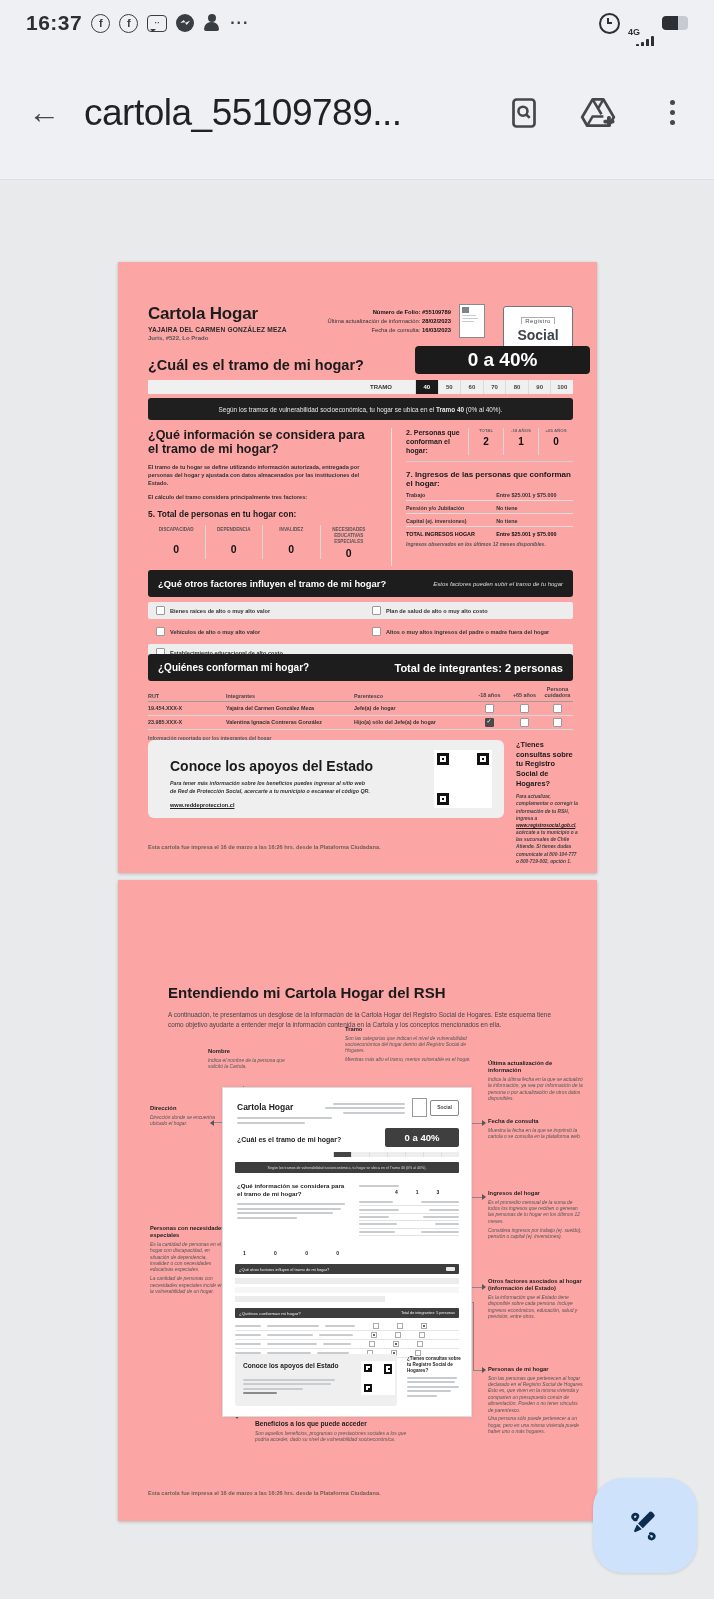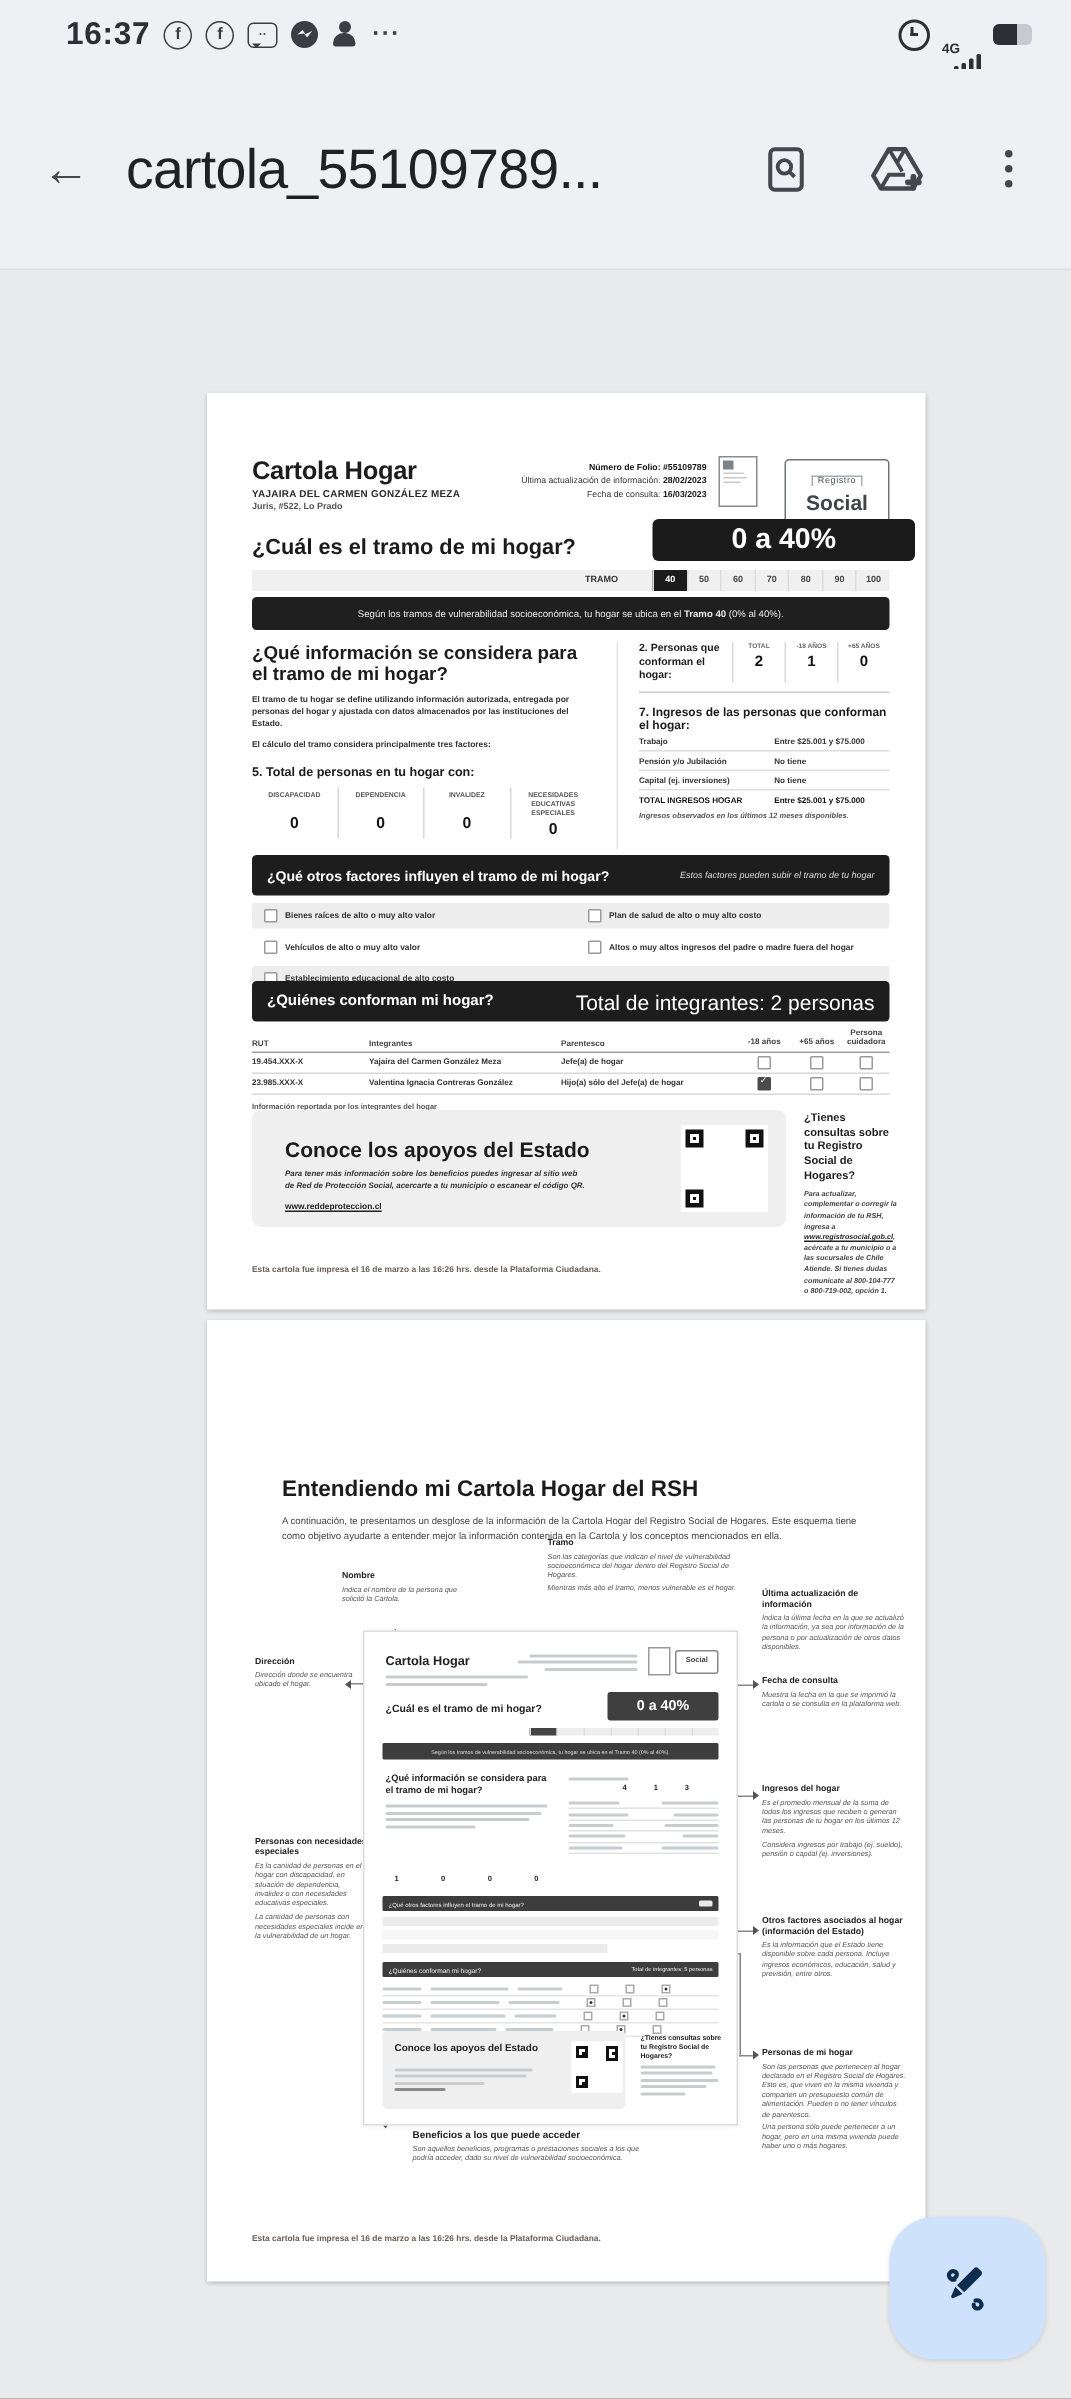--- a/index.html
+++ b/index.html
@@ -1,21 +1,21 @@
 <!DOCTYPE html>
 <html><head>
 <meta charset="utf-8">
 <style>
   html,body{margin:0;padding:0;}
   body{font-family:"Liberation Sans","DejaVu Sans",sans-serif;background:#555;}
   .screen{position:relative;width:714px;height:1599px;background:#e9eaec;overflow:hidden;margin:0 auto;}
 
   
   .status-bar{position:absolute;top:0;left:0;width:714px;height:46px;background:#eef0f4;display:flex;align-items:center;justify-content:space-between;padding:0 26px;box-sizing:border-box;color:#2c2f33;}
-  .sb-left{display:flex;align-items:center;gap:9px;margin-left:18px;}
+  .sb-left{display:flex;align-items:center;gap:9px;}
   .sb-time{font-size:21px;font-weight:bold;letter-spacing:.5px;}
   .sb-circ{width:17px;height:17px;border:1.8px solid #3a3e43;border-radius:50%;display:flex;align-items:center;justify-content:center;font-size:11px;font-weight:bold;color:#3a3e43;}
   .sb-bubble{width:18px;height:15px;border:1.8px solid #3a3e43;border-radius:4px;position:relative;font-size:8px;font-weight:bold;color:#3a3e43;text-align:center;line-height:14px;}
   .sb-bubble:after{content:"";position:absolute;left:2px;bottom:-4px;border:3px solid transparent;border-top-color:#3a3e43;}
   .sb-msgr{width:18px;height:18px;background:#3a3e43;border-radius:50%;position:relative;}
   .sb-msgr:after{content:"";position:absolute;left:4px;top:6px;width:10px;height:5px;background:#eef0f4;clip-path:polygon(0 60%,35% 0,55% 55%,100% 10%,65% 100%,45% 45%);}
   .sb-person{position:relative;width:18px;height:18px;}
   .sb-person:before{content:"";position:absolute;left:5px;top:0;width:8px;height:8px;background:#3a3e43;border-radius:50%;}
   .sb-person:after{content:"";position:absolute;left:1px;top:8px;width:15px;height:9px;background:#3a3e43;border-radius:7px 7px 2px 2px;}
   .sb-more{font-size:16px;font-weight:bold;letter-spacing:1px;color:#3a3e43;}
@@ -35,21 +35,21 @@
   .app-bar{position:absolute;top:46px;left:0;width:714px;height:134px;background:#eef0f4;border-bottom:1px solid #dcdfe3;display:flex;align-items:center;padding:0 22px;box-sizing:border-box;}
   .ab-back{width:44px;height:44px;border:none;background:none;font-size:32px;color:#44474c;cursor:pointer;padding:0;margin-right:18px;}
   .ab-title{flex:1;font-size:37px;color:#1f2125;letter-spacing:-.5px;white-space:nowrap;overflow:hidden;}
   .ab-actions{display:flex;align-items:center;gap:34px;margin-left:10px;}
   .ab-icon{width:40px;height:40px;border:none;background:none;padding:0;cursor:pointer;display:flex;align-items:center;justify-content:center;}
   .ab-dots{display:flex;flex-direction:column;gap:5px;}
   .ab-dots i{width:5px;height:5px;border-radius:50%;background:#44474c;}
 
   
   .content{position:absolute;top:181px;left:0;width:714px;height:1418px;background:#e9eaec;}
-  .sheet{position:absolute;left:118px;width:479px;background:#ffffff;box-shadow:0 1px 3px rgba(0,0,0,.22);margin-left:20px;}
+  .sheet{position:absolute;left:118px;width:479px;background:#fca5a5;box-shadow:0 1px 3px rgba(0,0,0,.22);}
   .page1{top:81px;height:611px;}
   .page2{top:699px;height:641px;}
 
   
   .blackbar{position:absolute;left:30px;right:24px;background:#1d1d1d;border-radius:3px;color:#fff;display:flex;align-items:center;justify-content:space-between;padding:0 10px;box-sizing:border-box;}
   .cb{width:7px;height:7px;border:1px solid #9a9a9a;background:#fff;border-radius:1px;display:inline-block;flex:none;}
   .cb.checked{background:#4a4a4a;border-color:#4a4a4a;position:relative;}
   .cb.checked:after{content:"✓";position:absolute;left:0.5px;top:-1.5px;font-size:6px;color:#fff;}
   .ph{background:#c9ccce;height:2px;border-radius:1px;margin:2.5px 0;}
 
@@ -107,21 +107,21 @@
   .p1-otros .n{font-size:6px;font-style:italic;color:#dcdcdc;}
   .stripe{position:absolute;left:30px;right:24px;height:17px;display:flex;align-items:center;}
   .stripe.gray{background:#ededed;border-radius:2px;}
   .chk-item{display:flex;align-items:center;gap:5px;font-size:5.6px;font-weight:bold;color:#333;}
   .chk-item.c1{margin-left:8px;width:212px;}
   .chk-item.c2{margin-left:4px;}
 
   
   .p1-quienes{top:392px;height:27px;}
   .p1-quienes .t{font-size:10px;font-weight:bold;}
-  .p1-quienes .n{font-size:14px;font-weight:normal;}
+  .p1-quienes .n{font-size:11px;font-weight:bold;}
   .mem-table{position:absolute;left:30px;right:24px;top:424px;}
   .mem-row{display:grid;grid-template-columns:78px 128px 118px 35px 35px 31px;align-items:center;font-size:5.4px;color:#333;}
   .mem-head{font-weight:bold;color:#444;border-bottom:1.5px solid #9c9c9c;padding-bottom:2px;min-height:10px;align-items:end;}
   .mem-head .ctr{text-align:center;line-height:1.2;}
   .mem-data{border-bottom:1px solid #d8d8d8;height:13px;font-weight:bold;}
   .mem-data .cbox{display:flex;justify-content:center;}
   .mem-foot{font-size:5px;color:#555;margin-top:5px;font-weight:bold;}
 
   
   .p1-apoyos{position:absolute;left:30px;top:478px;width:356px;height:78px;background:#efefef;border-radius:6px;}

